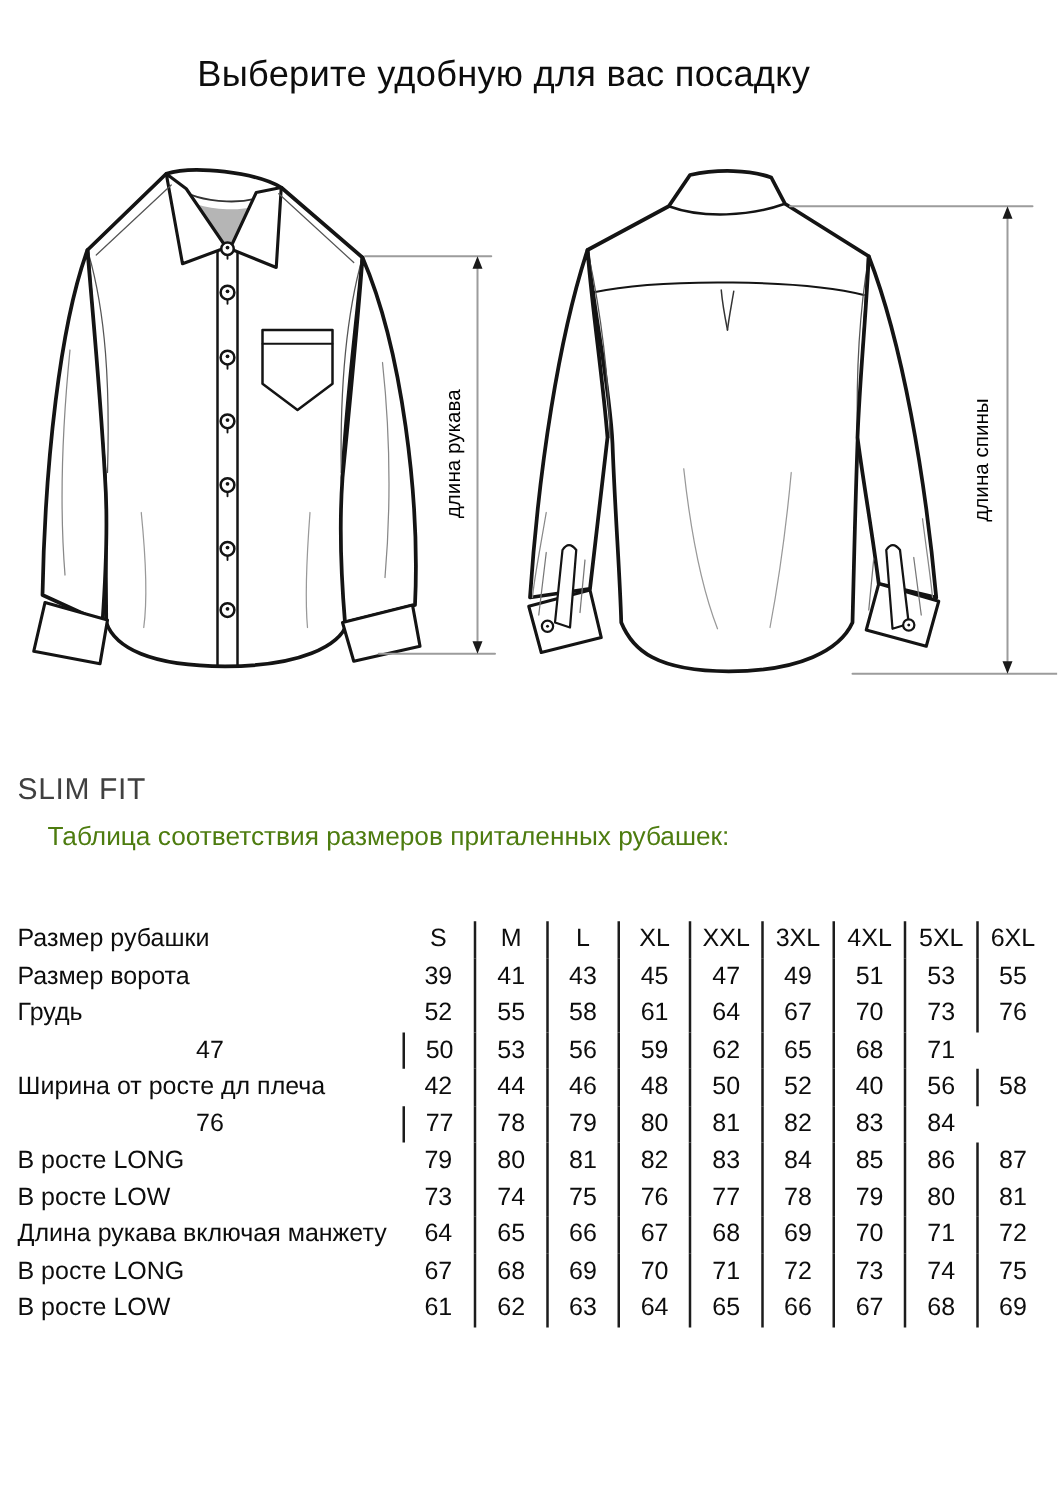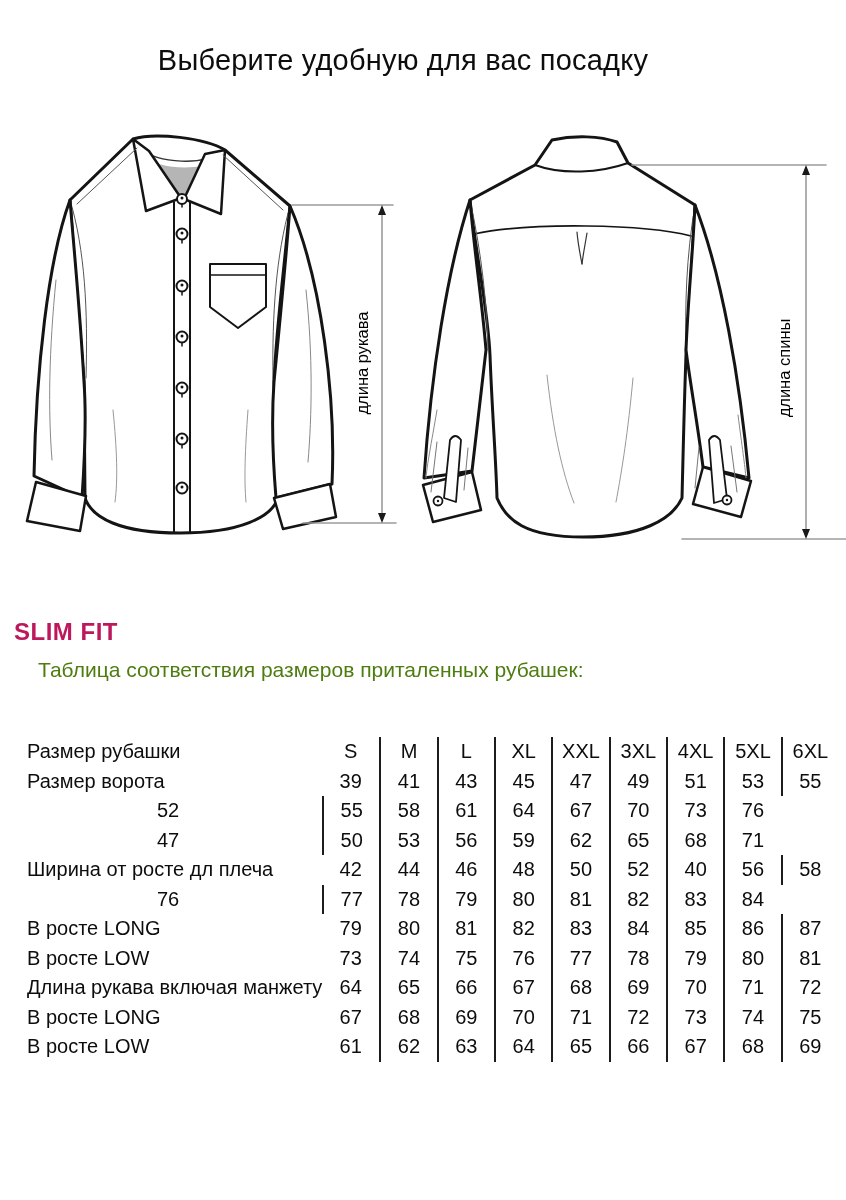--- a/index.html
+++ b/index.html
@@ -6,32 +6,32 @@
   .page{
     position:relative;width:846px;height:1200px;background:#ffffff;overflow:hidden;
     font-family:"Liberation Sans",sans-serif;color:#111;
   }
   .title{
     position:absolute;top:44px;left:0;width:806px;text-align:center;
     font-size:29px;font-weight:400;letter-spacing:0.2px;color:#0d0d0d;
   }
   .illustration{position:absolute;top:110px;left:0;}
   .slim-heading{
-    position:absolute;left:14px;top:618px;font-size:24px;font-weight:700;
-    letter-spacing:0.5px;color:#be185d;
+    position:absolute;left:14px;top:618px;font-size:24px;font-weight:400;
+    letter-spacing:0.5px;color:#404040;
   }
   .subtitle{
     position:absolute;left:14px;top:658px;font-size:21px;font-weight:400;color:#4d7c0f;margin-left:24px;
   }
   .size-table{position:absolute;left:14px;top:737px;width:824px;}
   .trow{
     display:grid;grid-template-columns:308px repeat(9,1fr);
     height:29.5px;font-size:20px;color:#0d0d0d;
   }
-  .tlabel{display:flex;align-items:center;white-space:nowrap;margin-left:13px;}
+  .tlabel{display:flex;align-items:center;white-space:nowrap;}
   .tcell{
     display:flex;align-items:center;justify-content:center;height:100%;
     border-left:2px solid #1c1c1c;
   }
   .tcell.first{border-left:none;}
 </style>
 </head>
 <body>
 
 <div class="page">
@@ -188,20 +188,21 @@
         <div class="tcell">41</div>
         <div class="tcell">43</div>
         <div class="tcell">45</div>
         <div class="tcell">47</div>
         <div class="tcell">49</div>
         <div class="tcell">51</div>
         <div class="tcell">53</div>
         <div class="tcell">55</div>
       </div>
       <div class="trow">
+        <div class="tlabel">Грудь</div>
         <div class="tcell first">52</div>
         <div class="tcell">55</div>
         <div class="tcell">58</div>
         <div class="tcell">61</div>
         <div class="tcell">64</div>
         <div class="tcell">67</div>
         <div class="tcell">70</div>
         <div class="tcell">73</div>
         <div class="tcell">76</div>
       </div>

